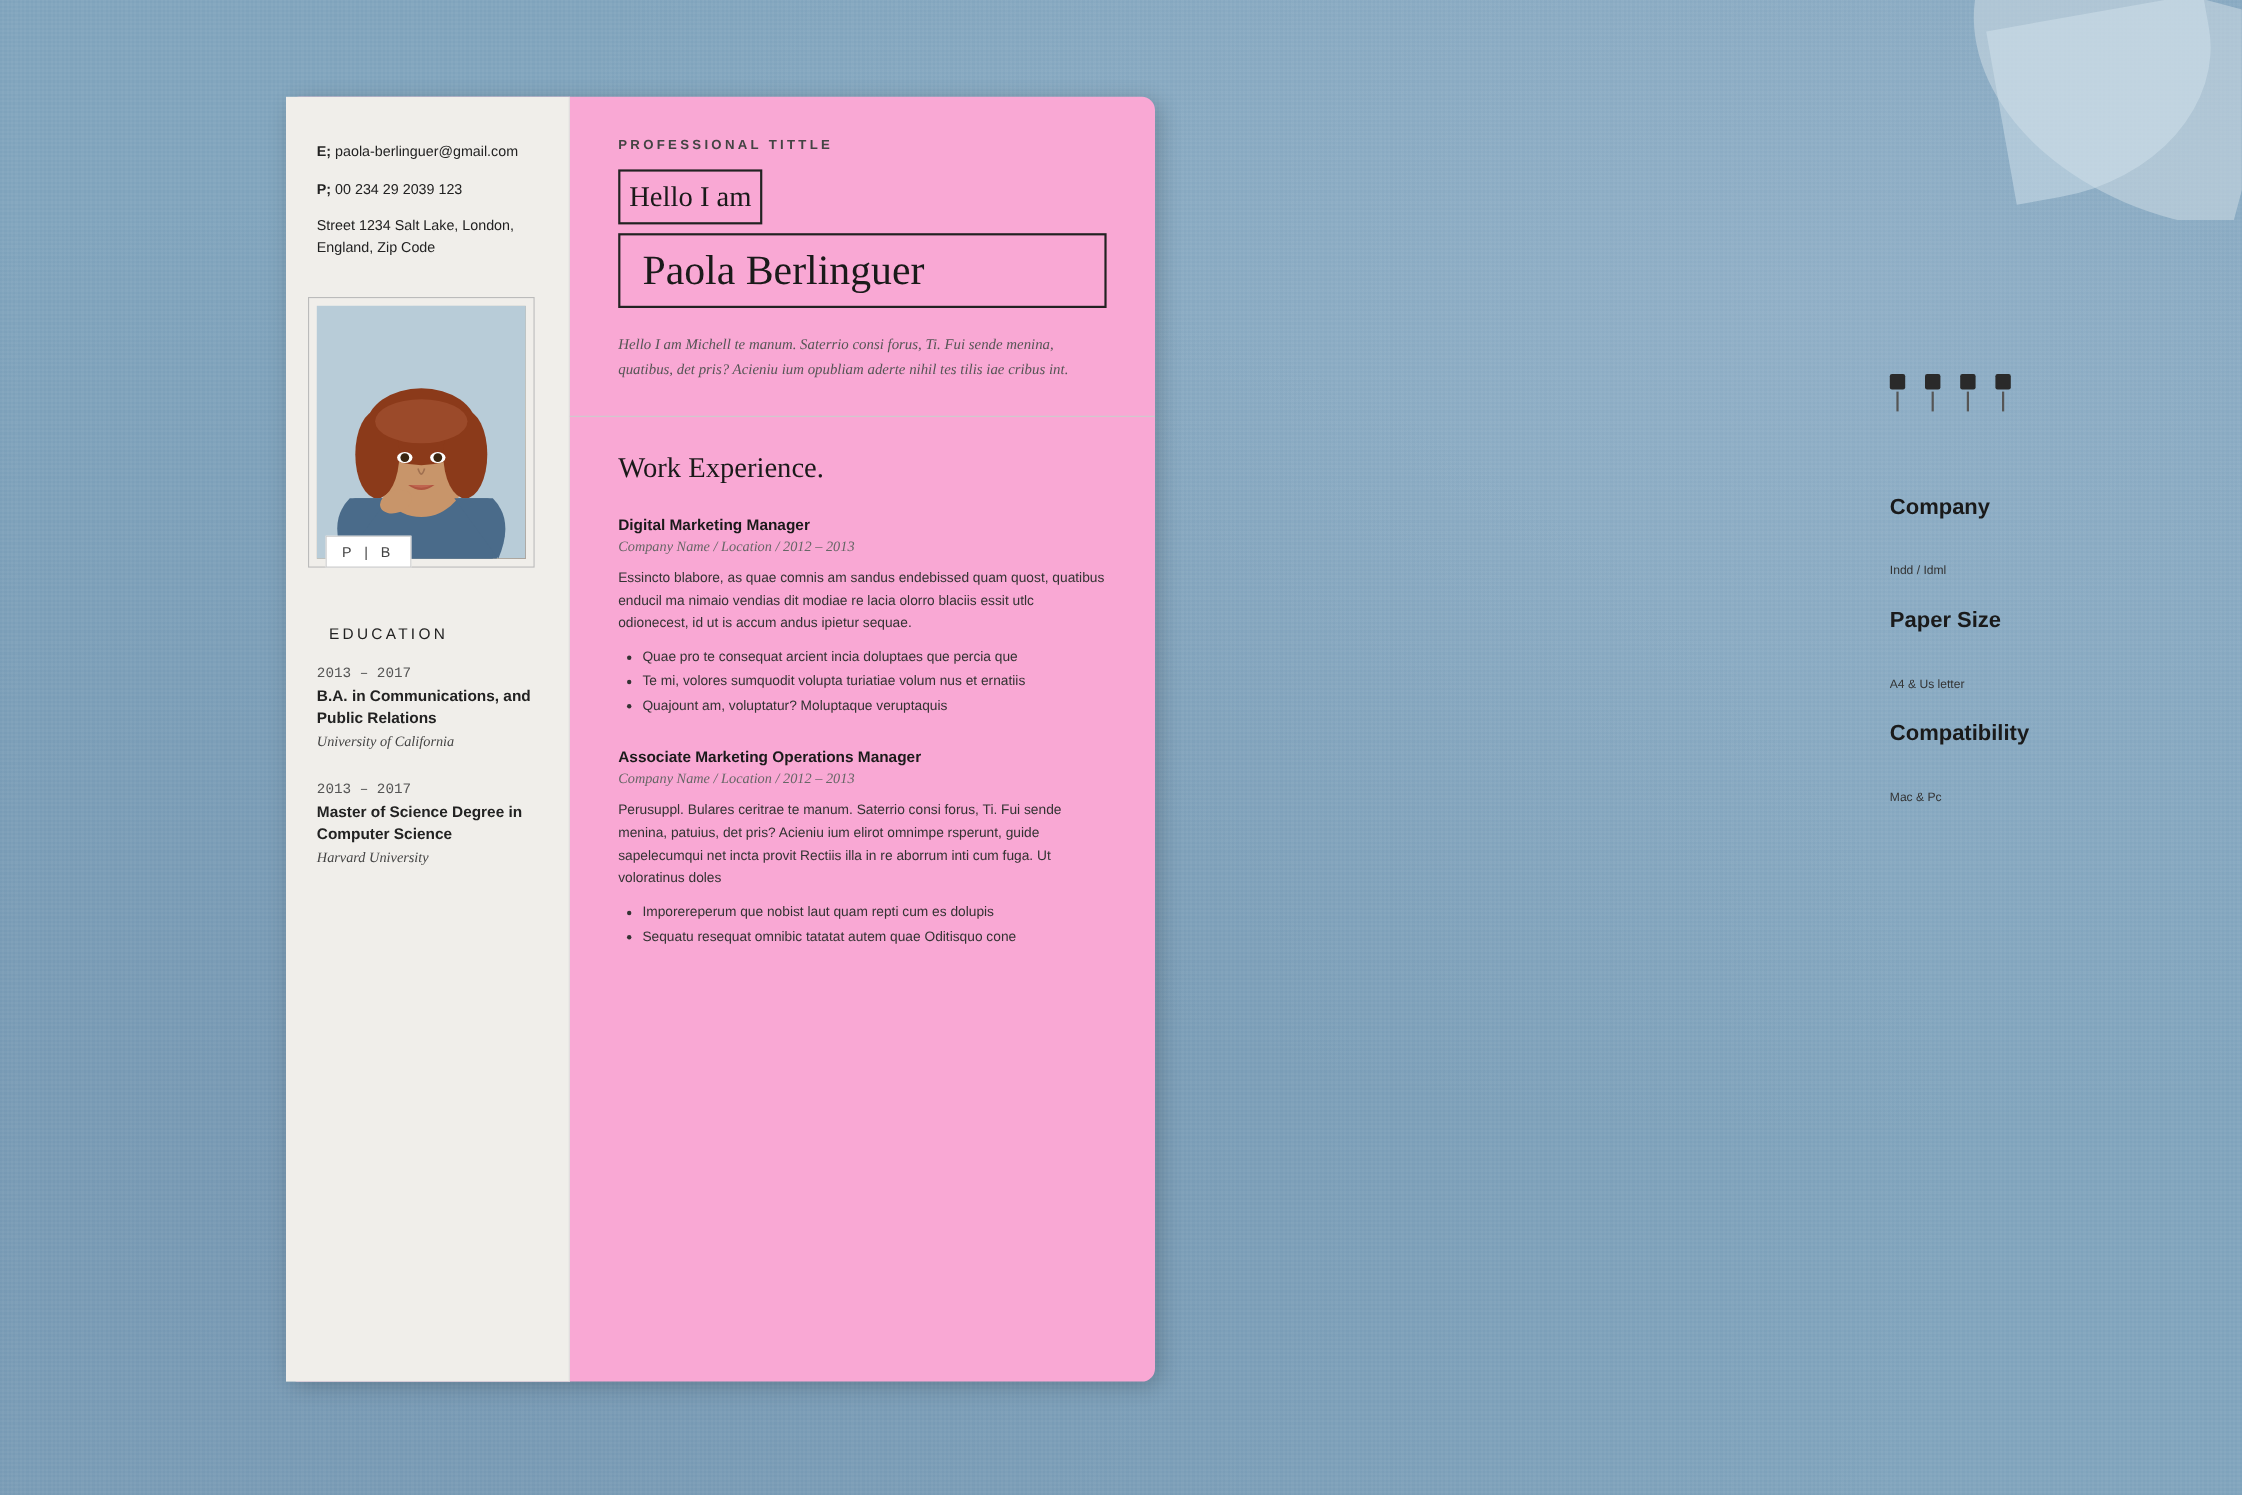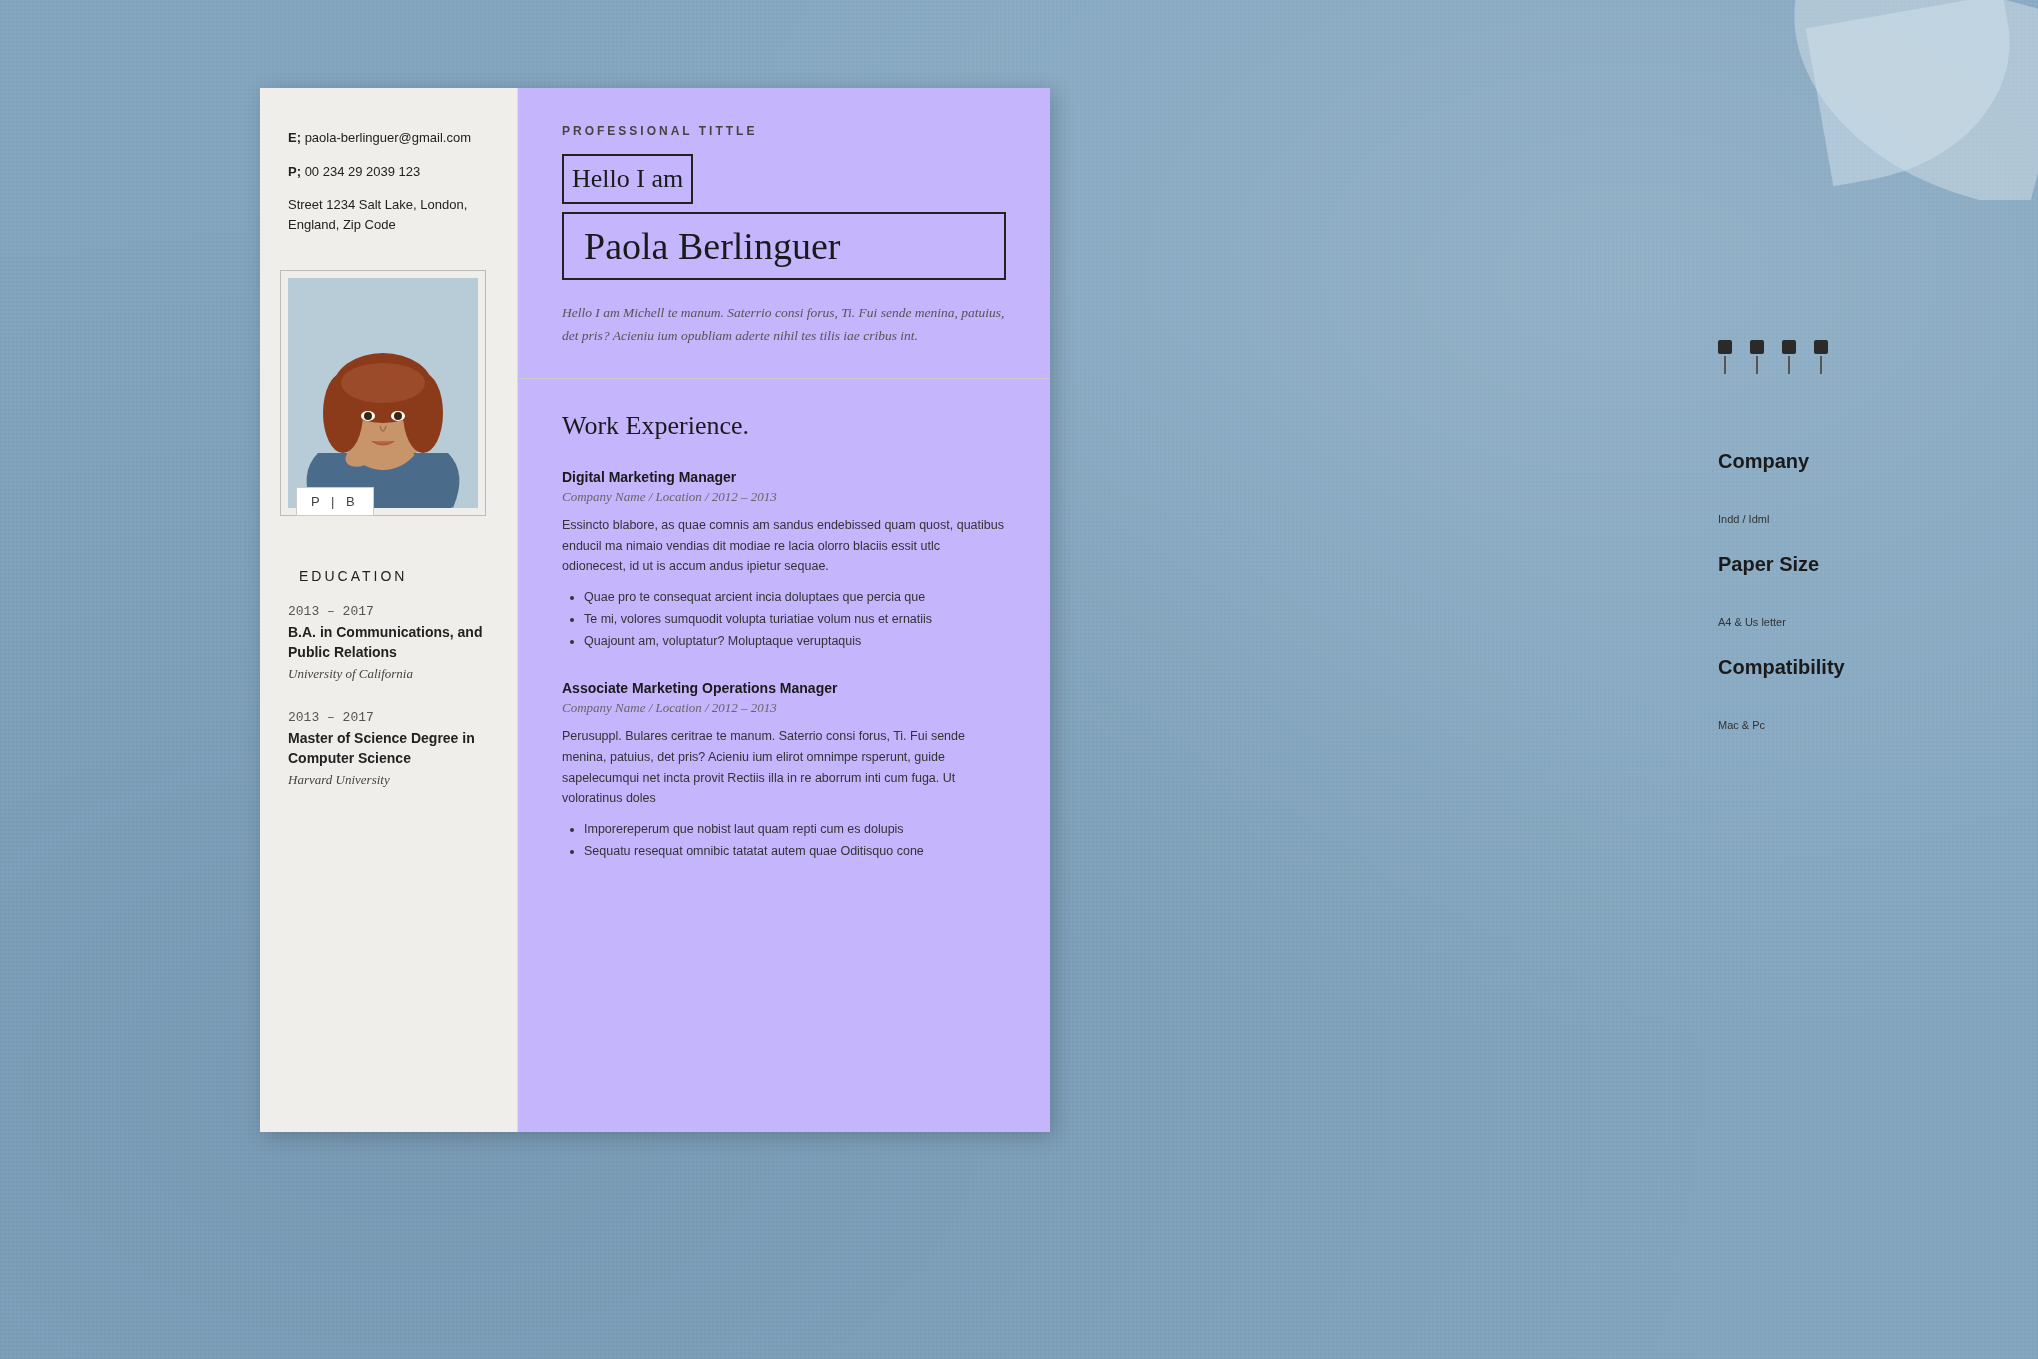--- a/index.html
+++ b/index.html
@@ -123,24 +123,25 @@
       color: #333;
       margin-top: 40px;
     }
 
     
     .resume-container {
       position: absolute;
       left: 260px;
       top: 88px;
       width: 790px;
-      height: 1044px;
-      background: #c4b5fd;
+      height: 1168px;
+      background: #f9a8d4;
       display: flex;
       box-shadow: 4px 4px 20px rgba(0,0,0,0.2);
+      border-radius: 12px;
     }
 
     
     .sidebar {
       width: 258px;
       min-width: 258px;
       background: #f0eeea;
       padding: 40px 28px;
       border-right: 1px solid #ddd;
       display: flex;
@@ -451,21 +452,21 @@
     </div>
 
   </div>
 
   <div class="main-content">
 
     <div class="header-section">
       <div class="professional-title-label">PROFESSIONAL TITTLE</div>
       <div class="hello-box">Hello I am</div><br>
       <div class="name-box">Paola Berlinguer</div>
-      <p class="bio-text">Hello I am Michell  te manum. Saterrio consi forus, Ti. Fui sende menina, patuius, det pris? Acieniu ium opubliam aderte nihil tes tilis iae cribus int.</p>
+      <p class="bio-text">Hello I am Michell  te manum. Saterrio consi forus, Ti. Fui sende menina, quatibus, det pris? Acieniu ium opubliam aderte nihil tes tilis iae cribus int.</p>
     </div>
 
     <div class="work-section">
       <h2 class="work-title">Work Experience.</h2>
 
       <div class="job-item">
         <div class="job-title">Digital Marketing Manager</div>
         <div class="job-company">Company Name / Location  / 2012 – 2013</div>
         <p class="job-desc">Essincto blabore, as quae comnis am sandus endebissed quam quost, quatibus enducil ma nimaio vendias dit modiae re lacia olorro blaciis essit utlc odionecest, id ut is accum andus ipietur sequae.</p>
         <ul class="job-bullets">

